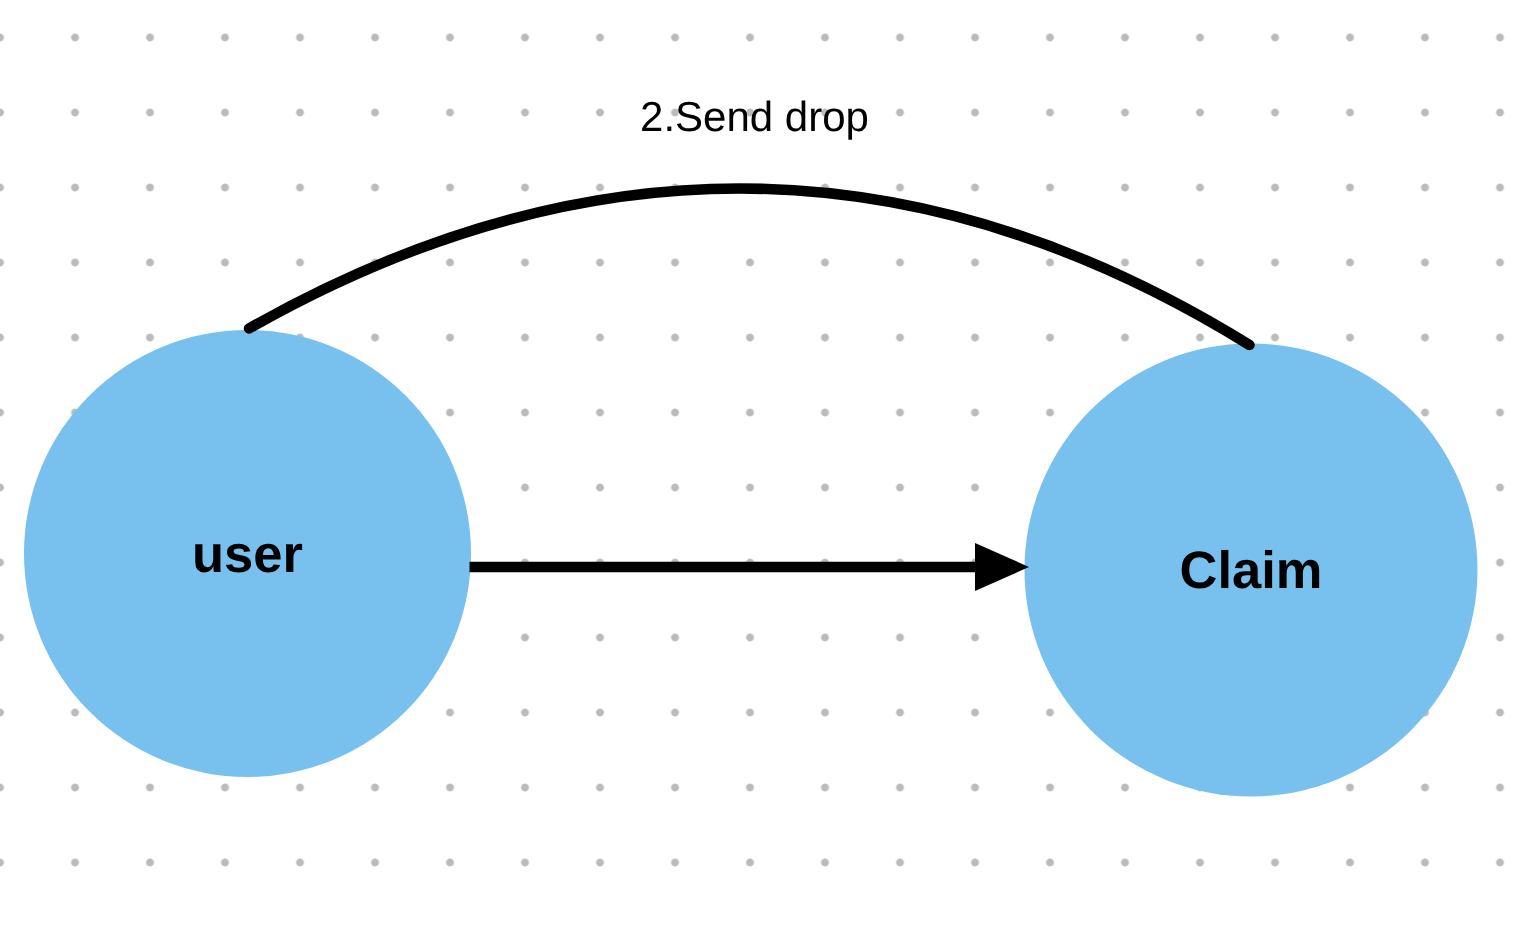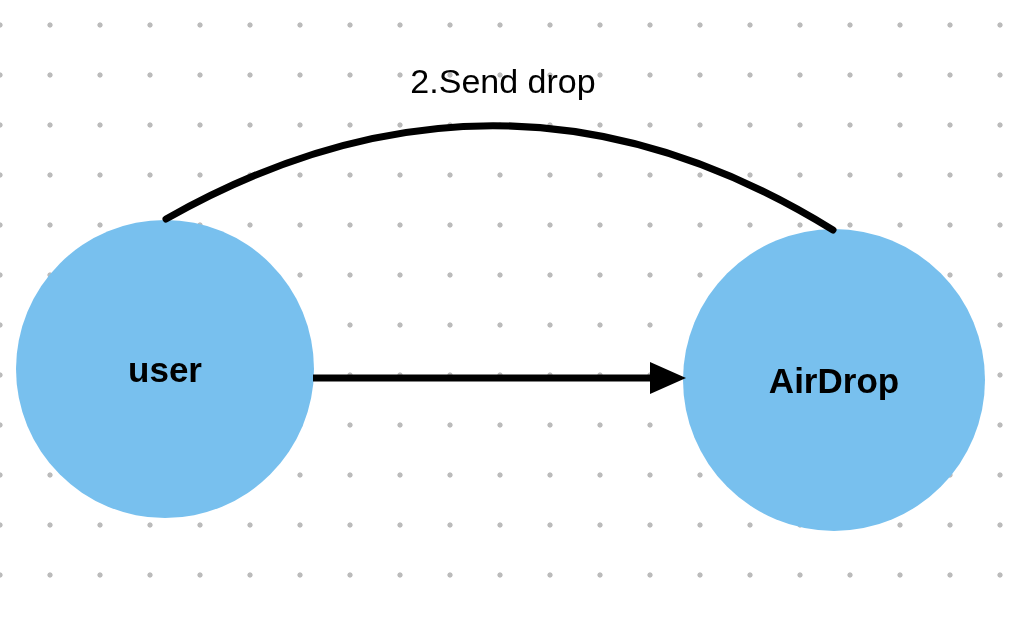--- a/index.html
+++ b/index.html
@@ -48,21 +48,21 @@
     text-align: center;
   }
   .node-label.airdrop {
     left: 683px;
     top: 229px;
     width: 302px;
     height: 302px;
   }
   .edge-label {
     position: absolute;
-    font-size: 34px;
+    font-size: 28px;
     line-height: 1;
     text-align: center;
     color: #000000;
     white-space: nowrap;
   }
   .edge-label.send-drop {
     left: 343px;
     top: 64px;
     width: 320px;
   }
@@ -86,19 +86,19 @@
 
     <path d="M 313 378 L 652 378" fill="none" stroke-width="7" stroke="#000000"></path>
     <polygon points="650,362 650,394 686,378" fill="#000000"></polygon>
   </svg>
 
   <div class="node-label user">
     <span>user</span>
   </div>
 
   <div class="node-label airdrop">
-    <span>AirDrop</span>
+    <span>Claim</span>
   </div>
 
   <div class="edge-label send-drop">2.Send drop</div>
 
 
 </div>
 
 </body></html>

